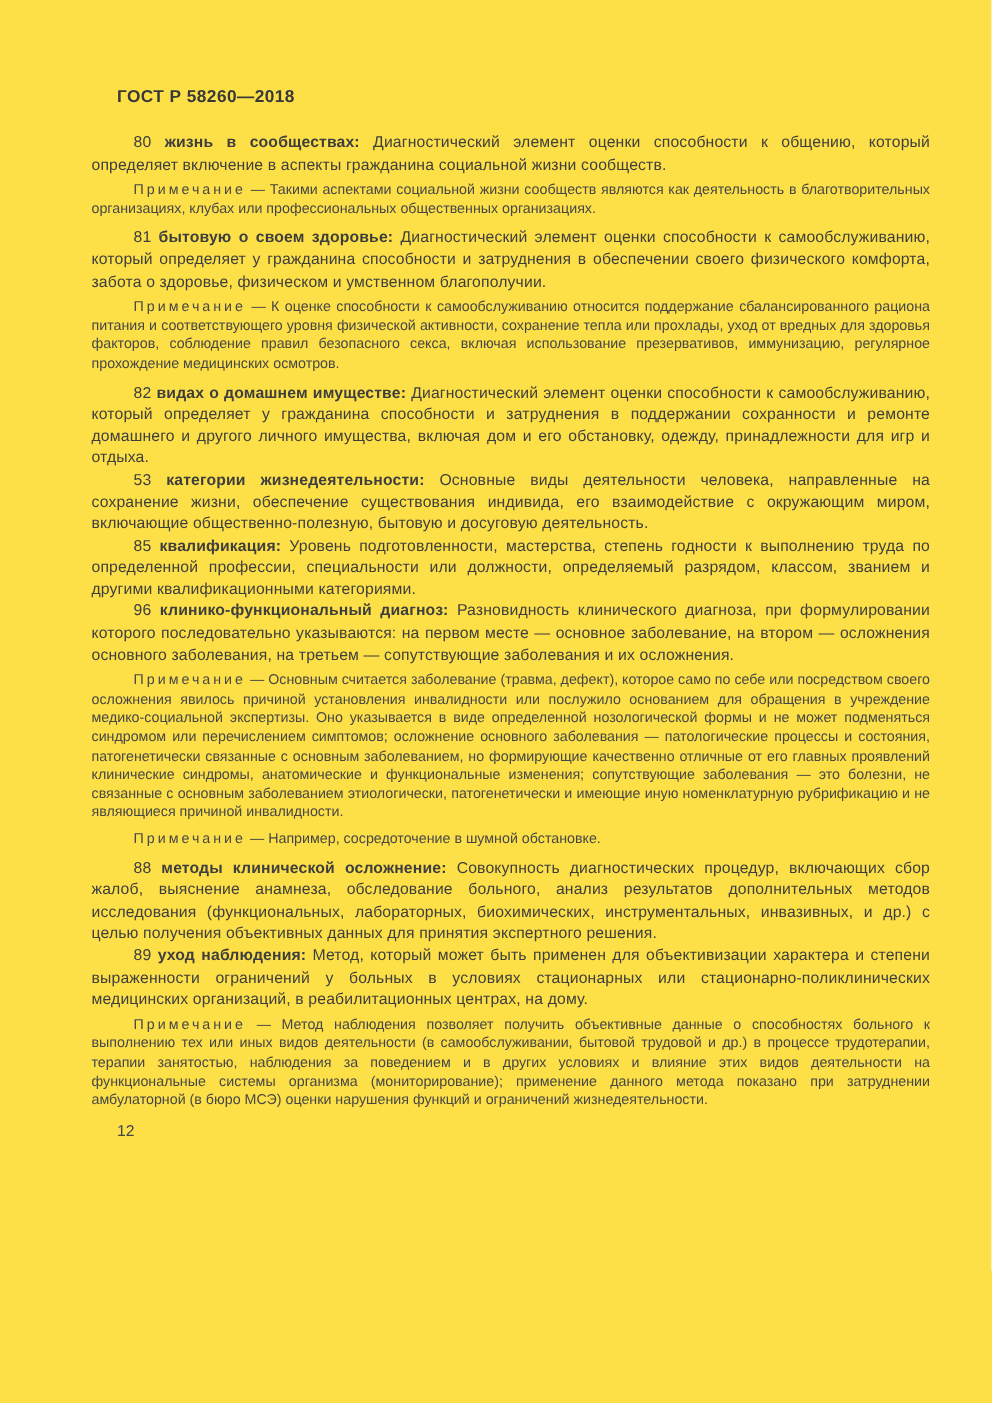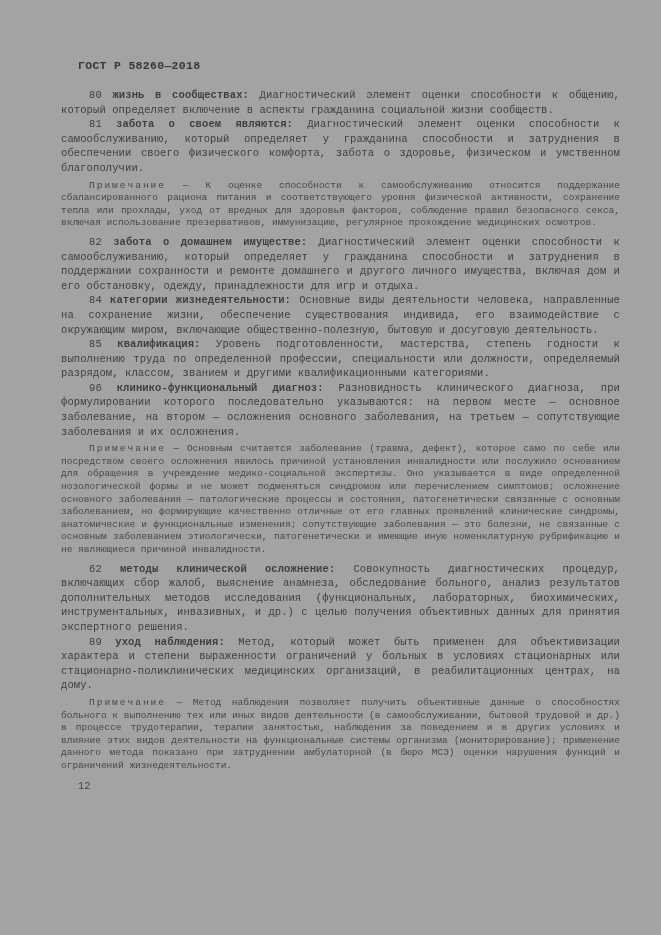--- a/index.html
+++ b/index.html
@@ -1,22 +1,22 @@
 <!DOCTYPE html>
 <html lang="ru"><head>
 <meta charset="utf-8">
 <style>
   html, body { margin: 0; padding: 0; background: #ffffff; }
   .page {
     position: relative;
     width: 661px;
     height: 935px;
     box-sizing: border-box;
-    background: #a3a3a3;
-    font-family: Liberation Mono, monospace;
+    background: #fde047;
+    font-family: Liberation Sans, sans-serif;
     color: #3e3e3e;
     padding: 59px 41px 0 61px;
     overflow: hidden;
   }
   .doc-header {
     font-weight: bold;
     font-size: 11.5px;
     line-height: 13px;
     color: #383838;
     margin: 0 0 16px 17px;
@@ -55,42 +55,46 @@
   <div class="doc-header">ГОСТ Р 58260—2018</div>
 
   <div class="content">
 
     <p class="term">
       <span>80</span>
       <span class="bold">жизнь в сообществах:</span>
       <span>Диагностический элемент оценки способности к общению, который определяет включение в аспекты гражданина социальной жизни сообществ.</span>
     </p>
 
+    <p class="note">
+      <span class="note-label">Примечание</span>
+      <span>— Такими аспектами социальной жизни сообществ являются как деятельность в благотворительных организациях, клубах или профессиональных общественных организациях.</span>
+    </p>
 
     <p class="term">
       <span>81</span>
-      <span class="bold">забота о своем являются:</span>
+      <span class="bold">бытовую о своем здоровье:</span>
       <span>Диагностический элемент оценки способности к самообслуживанию, который определяет у гражданина способности и затруднения в обеспечении своего физического комфорта, забота о здоровье, физическом и умственном благополучии.</span>
     </p>
 
     <p class="note">
       <span class="note-label">Примечание</span>
       <span>— К оценке способности к самообслуживанию относится поддержание сбалансированного рациона питания и соответствующего уровня физической активности, сохранение тепла или прохлады, уход от вредных для здоровья факторов, соблюдение правил безопасного секса, включая использование презервативов, иммунизацию, регулярное прохождение медицинских осмотров.</span>
     </p>
 
     <p class="term">
       <span>82</span>
-      <span class="bold">забота о домашнем имуществе:</span>
+      <span class="bold">видах о домашнем имуществе:</span>
       <span>Диагностический элемент оценки способности к самообслуживанию, который определяет у гражданина способности и затруднения в поддержании сохранности и ремонте домашнего и другого личного имущества, включая дом и его обстановку, одежду, принадлежности для игр и отдыха.</span>
     </p>
 
 
 
     <p class="term">
-      <span>84</span>
+      <span>53</span>
       <span class="bold">категории жизнедеятельности:</span>
       <span>Основные виды деятельности человека, направленные на сохранение жизни, обеспечение существования индивида, его взаимодействие с окружающим миром, включающие общественно-полезную, бытовую и досуговую деятельность.</span>
     </p>
 
     <p class="term">
       <span>85</span>
       <span class="bold">квалификация:</span>
       <span>Уровень подготовленности, мастерства, степень годности к выполнению труда по определенной профессии, специальности или должности, определяемый разрядом, классом, званием и другими квалификационными категориями.</span>
     </p>
 
@@ -99,23 +103,27 @@
       <span class="bold">клинико-функциональный диагноз:</span>
       <span>Разновидность клинического диагноза, при формулировании которого последовательно указываются: на первом месте — основное заболевание, на втором — осложнения основного заболевания, на третьем — сопутствующие заболевания и их осложнения.</span>
     </p>
 
     <p class="note">
       <span class="note-label">Примечание</span>
       <span>— Основным считается заболевание (травма, дефект), которое само по себе или посредством своего осложнения явилось причиной установления инвалидности или послужило основанием для обращения в учреждение медико-социальной экспертизы. Оно указывается в виде определенной нозологической формы и не может подменяться синдромом или перечислением симптомов; осложнение основного заболевания — патологические процессы и состояния, патогенетически связанные с основным заболеванием, но формирующие качественно отличные от его главных проявлений клинические синдромы, анатомические и функциональные изменения; сопутствующие заболевания — это болезни, не связанные с основным заболеванием этиологически, патогенетически и имеющие иную номенклатурную рубрификацию и не являющиеся причиной инвалидности.</span>
     </p>
 
 
+    <p class="note">
+      <span class="note-label">Примечание</span>
+      <span>— Например, сосредоточение в шумной обстановке.</span>
+    </p>
 
     <p class="term">
-      <span>62</span>
+      <span>88</span>
       <span class="bold">методы клинической осложнение:</span>
       <span>Совокупность диагностических процедур, включающих сбор жалоб, выяснение анамнеза, обследование больного, анализ результатов дополнительных методов исследования (функциональных, лабораторных, биохимических, инструментальных, инвазивных, и др.) с целью получения объективных данных для принятия экспертного решения.</span>
     </p>
 
     <p class="term">
       <span>89</span>
       <span class="bold">уход наблюдения:</span>
       <span>Метод, который может быть применен для объективизации характера и степени выраженности ограничений у больных в условиях стационарных или стационарно-поликлинических медицинских организаций, в реабилитационных центрах, на дому.</span>
     </p>
 

